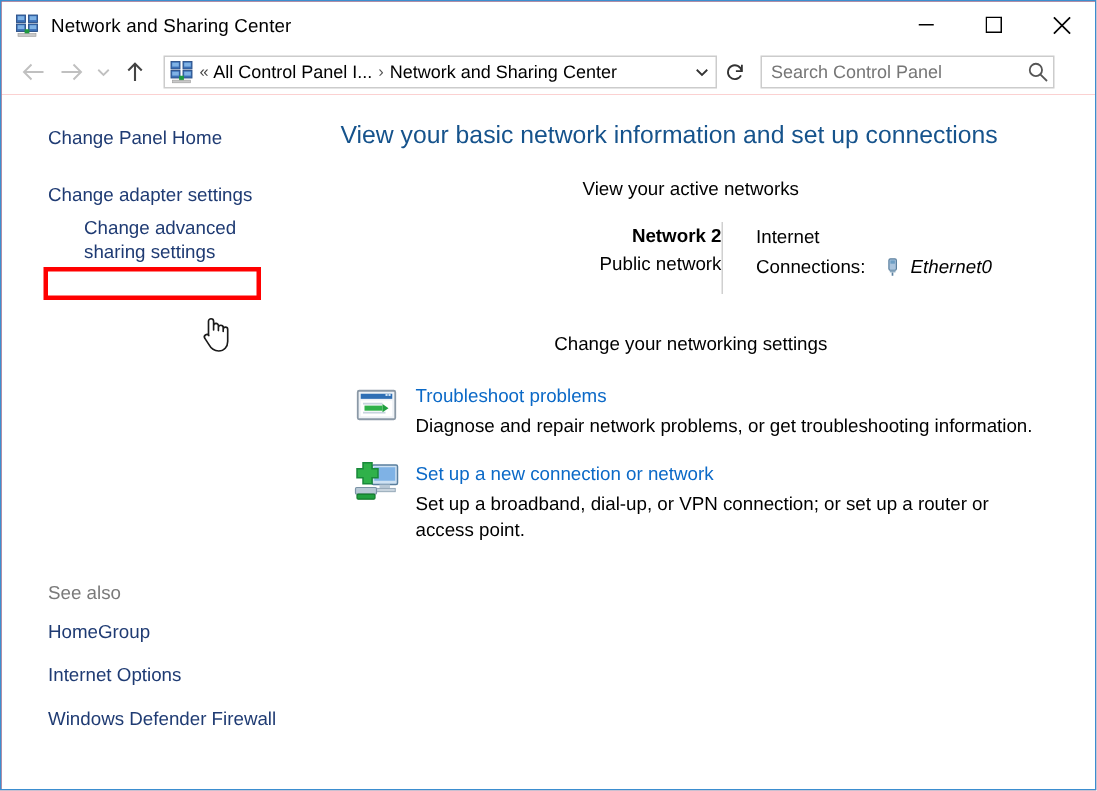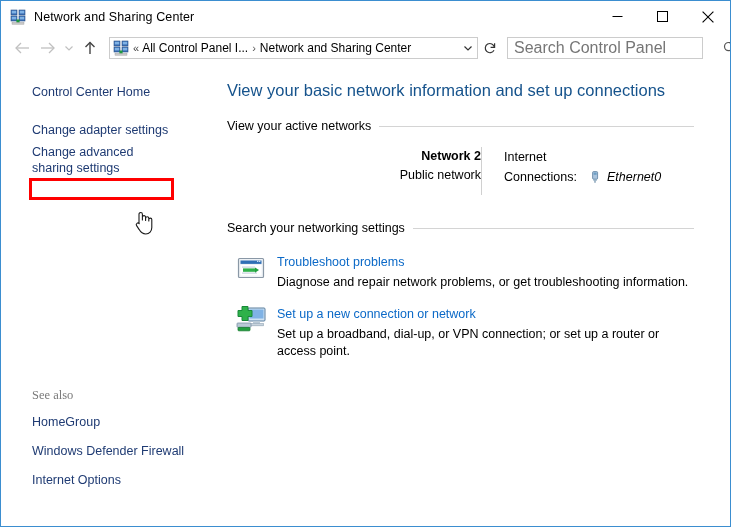--- a/index.html
+++ b/index.html
@@ -137,21 +137,21 @@
     display: flex;
     align-items: center;
     margin-right: 8px;
     background: #fff;
   }
   .search-input {
     border: 0;
     outline: 0;
     flex: 1 1 auto;
     font-family: "Liberation Sans", sans-serif;
-    font-size: 16px;
+    font-size: 12px;
     color: #555;
     padding-left: 6px;
     background: transparent;
   }
   .search-input::placeholder { color: #767676; }
   .search-icon {
     width: 20px;
     display: flex;
     align-items: center;
     justify-content: center;
@@ -180,21 +180,21 @@
     cursor: pointer;
     white-space: nowrap;
   }
   .side-link.wrap { white-space: normal; padding-right: 40px; }
   #cph { margin-top: 3px; }
   #caset {
     margin-top: 22px;
     position: relative;
     z-index: 2;
   }
-  #cadv { margin-top: 6px; }
+  #cadv { margin-top: 6px; margin-left: 24px; }
 
   .redbox {
     position: absolute;
     left: 28px;
     top: 115px;
     width: 145px;
     height: 22px;
     border: 3px solid #ff0000;
     box-sizing: border-box;
     pointer-events: none;
@@ -203,21 +203,20 @@
 
   .seealso {
     position: absolute;
     left: 31px;
     top: 325px;
   }
   .seealso-title {
     font-size: 12.5px;
     color: #7a7a7a;
     margin-bottom: 12px;
-    font-family: Liberation Serif, serif;
   }
   .seealso .side-link2 {
     display: block;
     font-size: 12.5px;
     color: #1f3b73;
     line-height: 15px;
     margin-bottom: 14px;
     cursor: pointer;
     white-space: nowrap;
   }
@@ -234,20 +233,21 @@
     color: #16538c;
     font-weight: normal;
     margin: 0 0 0 10px;
     line-height: 22px;
   }
   .section-head {
     display: flex;
     align-items: center;
     margin-left: 10px;
     margin-top: 18px;
+    flex-direction: column;
   }
   .section-head .label {
     font-size: 12.5px;
     color: #000;
     white-space: nowrap;
   }
   .section-head .rule {
     flex: 1 1 auto;
     height: 1px;
     background: #d4d4d4;
@@ -442,31 +442,31 @@
           <circle cx="5.6" cy="5.6" r="4.1" fill="none" stroke="#555" stroke-width="1.2"></circle>
           <line x1="8.7" y1="8.7" x2="13" y2="13" stroke="#555" stroke-width="1.2"></line>
         </svg>
       </span>
     </div>
   </div>
 
   <div class="content">
 
     <div class="sidebar">
-      <span class="side-link" id="cph">Control Center Home</span>
+      <span class="side-link" id="cph">Change Panel Home</span>
       <span class="side-link" id="caset">Change adapter settings</span>
       <span class="side-link wrap" id="cadv">Change advanced sharing settings</span>
 
       <div class="redbox"></div>
 
       <div class="seealso">
         <div class="seealso-title">See also</div>
         <span class="side-link2">HomeGroup</span>
+        <span class="side-link2">Internet Options</span>
         <span class="side-link2">Windows Defender Firewall</span>
-        <span class="side-link2">Internet Options</span>
       </div>
 
       <span class="cursor">
         <svg width="22" height="26" viewBox="0 0 22 26">
           <path d="M7 14 L7 5.2 a1.7 1.7 0 0 1 3.4 0 L10.4 11 L10.4 8.2 a1.6 1.6 0 0 1 3.2 0 L13.6 11.4 L13.6 9.4 a1.6 1.6 0 0 1 3.2 0 L16.8 12 L16.8 10.6 a1.5 1.5 0 0 1 3 0 L19.8 18.6 c0 3.6 -2.4 6.4 -6 6.4 c-3.6 0 -5.2 -1.8 -6.6 -4.4 L4.6 16.6 a1.6 1.6 0 0 1 2.6 -1.9 Z" fill="#ffffff" stroke="#1a1a1a" stroke-width="1.1" stroke-linejoin="round"></path>
         </svg>
       </span>
     </div>
 
     <div class="main">
@@ -496,21 +496,21 @@
                 <rect x="5.2" y="9.2" width="3.8" height="1.4" fill="#8aa8bf"></rect>
                 <line x1="7" y1="10.6" x2="7" y2="12.8" stroke="#5a7f9e" stroke-width="1.1"></line>
               </svg>
             </span>
             <span class="val link">Ethernet0</span>
           </div>
         </div>
       </div>
 
       <div class="section-head" style="margin-top:26px;">
-        <span class="label">Search your networking settings</span>
+        <span class="label">Change your networking settings</span>
         <span class="rule"></span>
       </div>
 
       <div class="setting-item" style="margin-top:18px;">
         <span class="setting-icon">
           <svg width="32" height="32" viewBox="0 0 32 32">
             <rect x="3.5" y="5.5" width="25" height="19" rx="1" fill="#eef2f6" stroke="#8a98a6" stroke-width="1.2"></rect>
             <rect x="5.5" y="7.5" width="21" height="3.4" fill="#2f6fb5"></rect>
             <rect x="22" y="7.6" width="1.4" height="1.4" fill="#cfe2f3"></rect>
             <rect x="24" y="7.6" width="1.4" height="1.4" fill="#cfe2f3"></rect>

